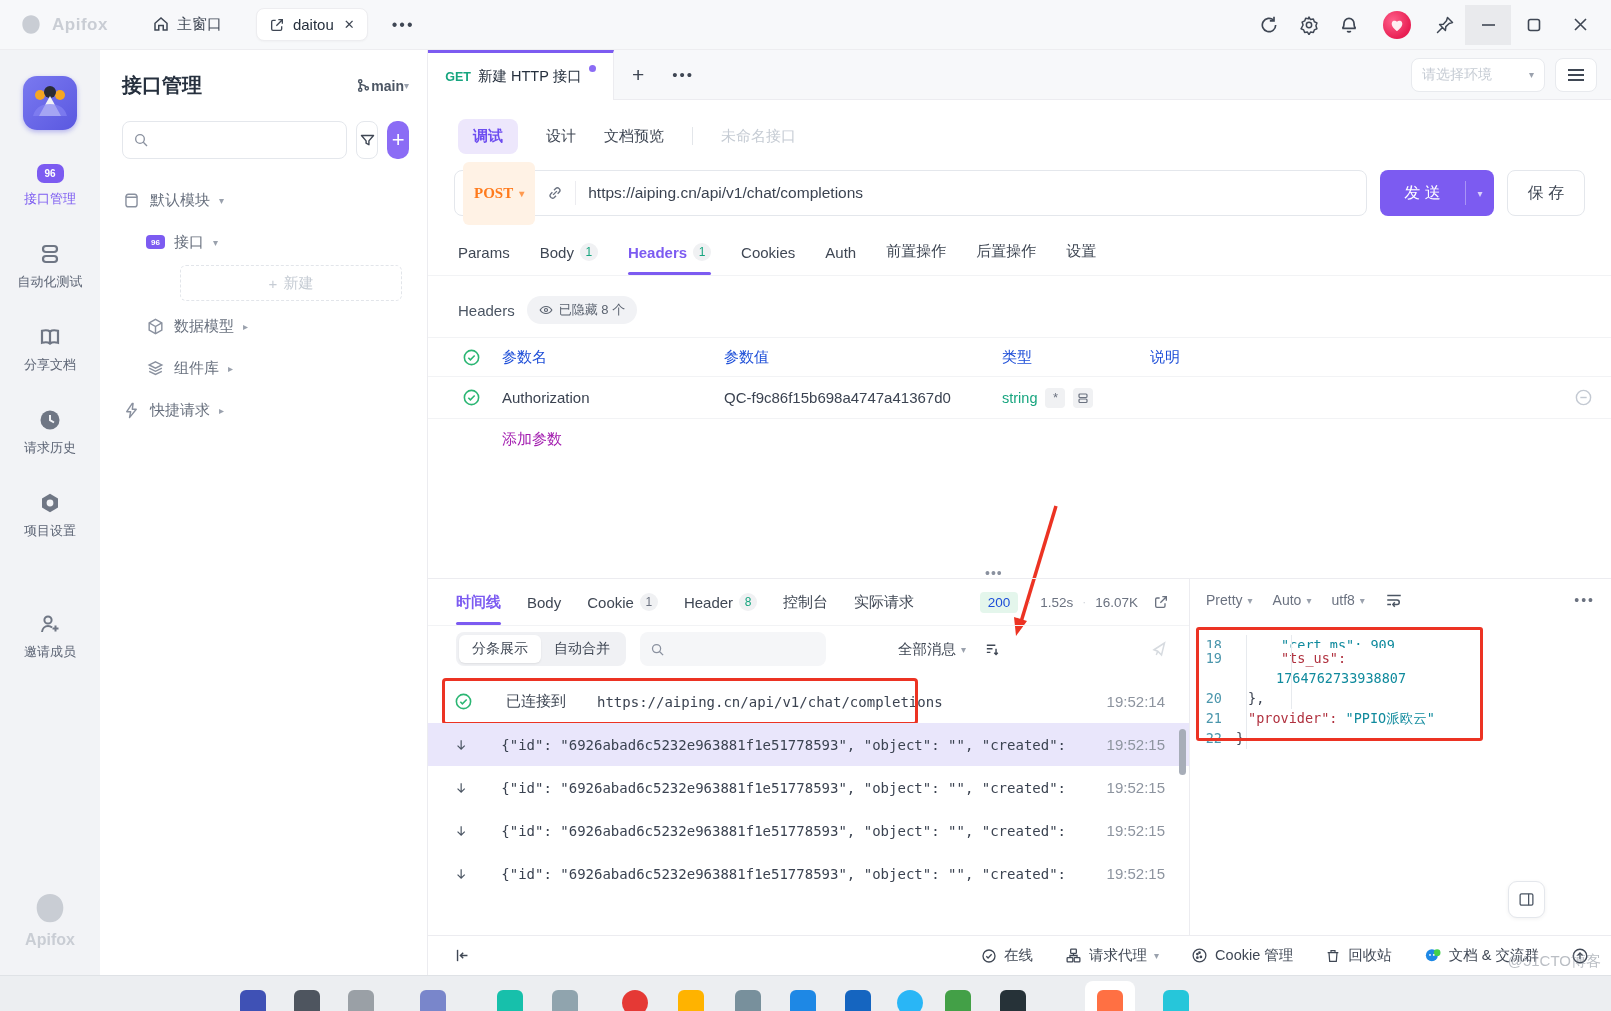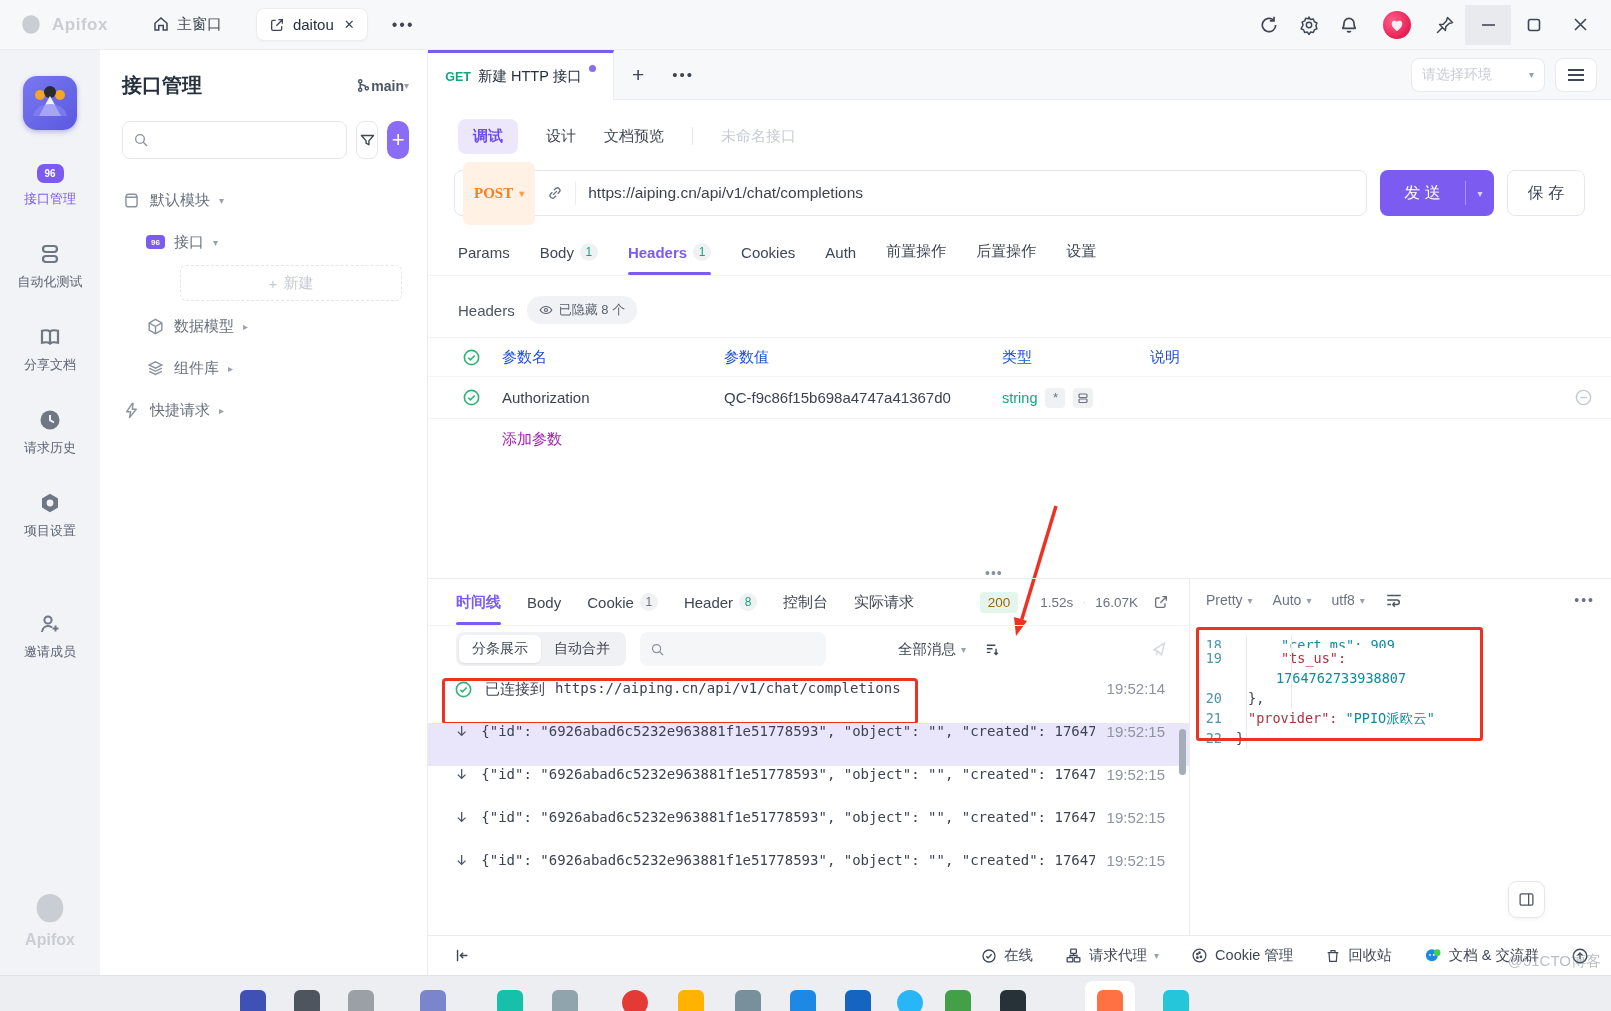--- a/index.html
+++ b/index.html
@@ -140,37 +140,37 @@
   
   .response { position:relative; height:357px; flex:none; border-top:1px solid #ececf0; display:flex; }
   .resp-handle { position:absolute; top:-14px; left:557px; color:#8a919f; font-size:14px; letter-spacing:1px; }
   .resp-left { width:762px; border-right:1px solid #ececf0; display:flex; flex-direction:column; position:relative; }
   .resp-tabs { display:flex; align-items:center; gap:26px; height:47px; padding:0 20px 0 28px; border-bottom:1px solid #f2f3f5; flex:none; }
   .resp-tab { font-size:15px; color:#3f4754; display:flex; align-items:center; gap:6px; position:relative; height:100%; }
   .resp-tab span.lbl { display:flex; align-items:center; height:100%; }
   .resp-tab.active { color:#7c5bf1; font-weight:bold; }
   .resp-tab.active::after { content:""; position:absolute; left:0; right:0; bottom:0; height:3px; background:#7c5bf1; border-radius:2px; }
   .resp-meta { margin-left:auto; display:flex; align-items:center; gap:9px; }
-  .status-badge { background:#e4f6ec; color:#a16207; font-size:13.5px; border-radius:4px; padding:3px 8px; }
+  .status-badge { background:#e4f6ec; color:#1d4ed8; font-size:13.5px; border-radius:4px; padding:3px 8px; }
   .meta-dot { color:#d0d4da; font-size:12px; }
   .meta-txt { color:#6b7280; font-size:13.5px; }
   .share-ico { color:#6b7280; margin-left:6px; }
 
   .resp-toolbar { display:flex; align-items:center; height:46px; padding:0 20px 0 28px; gap:14px; flex:none; }
   .seg { display:flex; background:#f0f1f4; border-radius:8px; padding:3px; }
   .seg .s { font-size:14px; color:#3f4754; padding:5px 13px; border-radius:6px; }
   .seg .s.on { background:#fff; box-shadow:0 1px 2px rgba(0,0,0,.08); }
   .mini-search { width:186px; height:34px; background:#f5f6f8; border-radius:8px; display:flex; align-items:center; padding:0 10px; gap:6px; }
   .mini-search input { border:none; outline:none; background:transparent; flex:1; min-width:0; font-size:14px; }
   .filter-dd { display:flex; align-items:center; gap:5px; font-size:14.5px; color:#3f4754; margin-left:58px; }
   .sort-ico { color:#3f4754; margin-left:4px; }
   .clear-ico { margin-left:auto; color:#d7dbe0; }
 
   .tl-rows { padding-top:8px; overflow:hidden; }
-  .tl-row { display:flex; height:43px; padding:0 24px 0 26px; position:relative; }
+  .tl-row { display:flex; align-items:center; height:43px; padding:0 24px 0 26px; position:relative;gap:21px; }
   .tl-row.sel { background:#e9e6fb; }
   .tl-row .arrow { color:#4b5563; margin-right:12px; }
   .tl-text { font-size:14px; color:#3b4351; white-space:nowrap; overflow:hidden; }
   .tl-time { margin-left:auto; font-size:15px; color:#8d949f; padding-left:12px; }
   .cn-prefix { font-size:15px; color:#3f4754; margin:0 10px 0 12px; }
   .red-box { position:absolute; border:3px solid #ec3323; border-radius:4px; pointer-events:none; }
   .tl-scroll { position:absolute; right:3px; top:150px; width:7px; height:46px; background:#a7adb8; border-radius:4px; }
 
   .resp-right { flex:1; position:relative; }
   .viewer-head { display:flex; align-items:center; height:42px; padding:0 16px; gap:20px; color:#6b7280; font-size:14px; }

